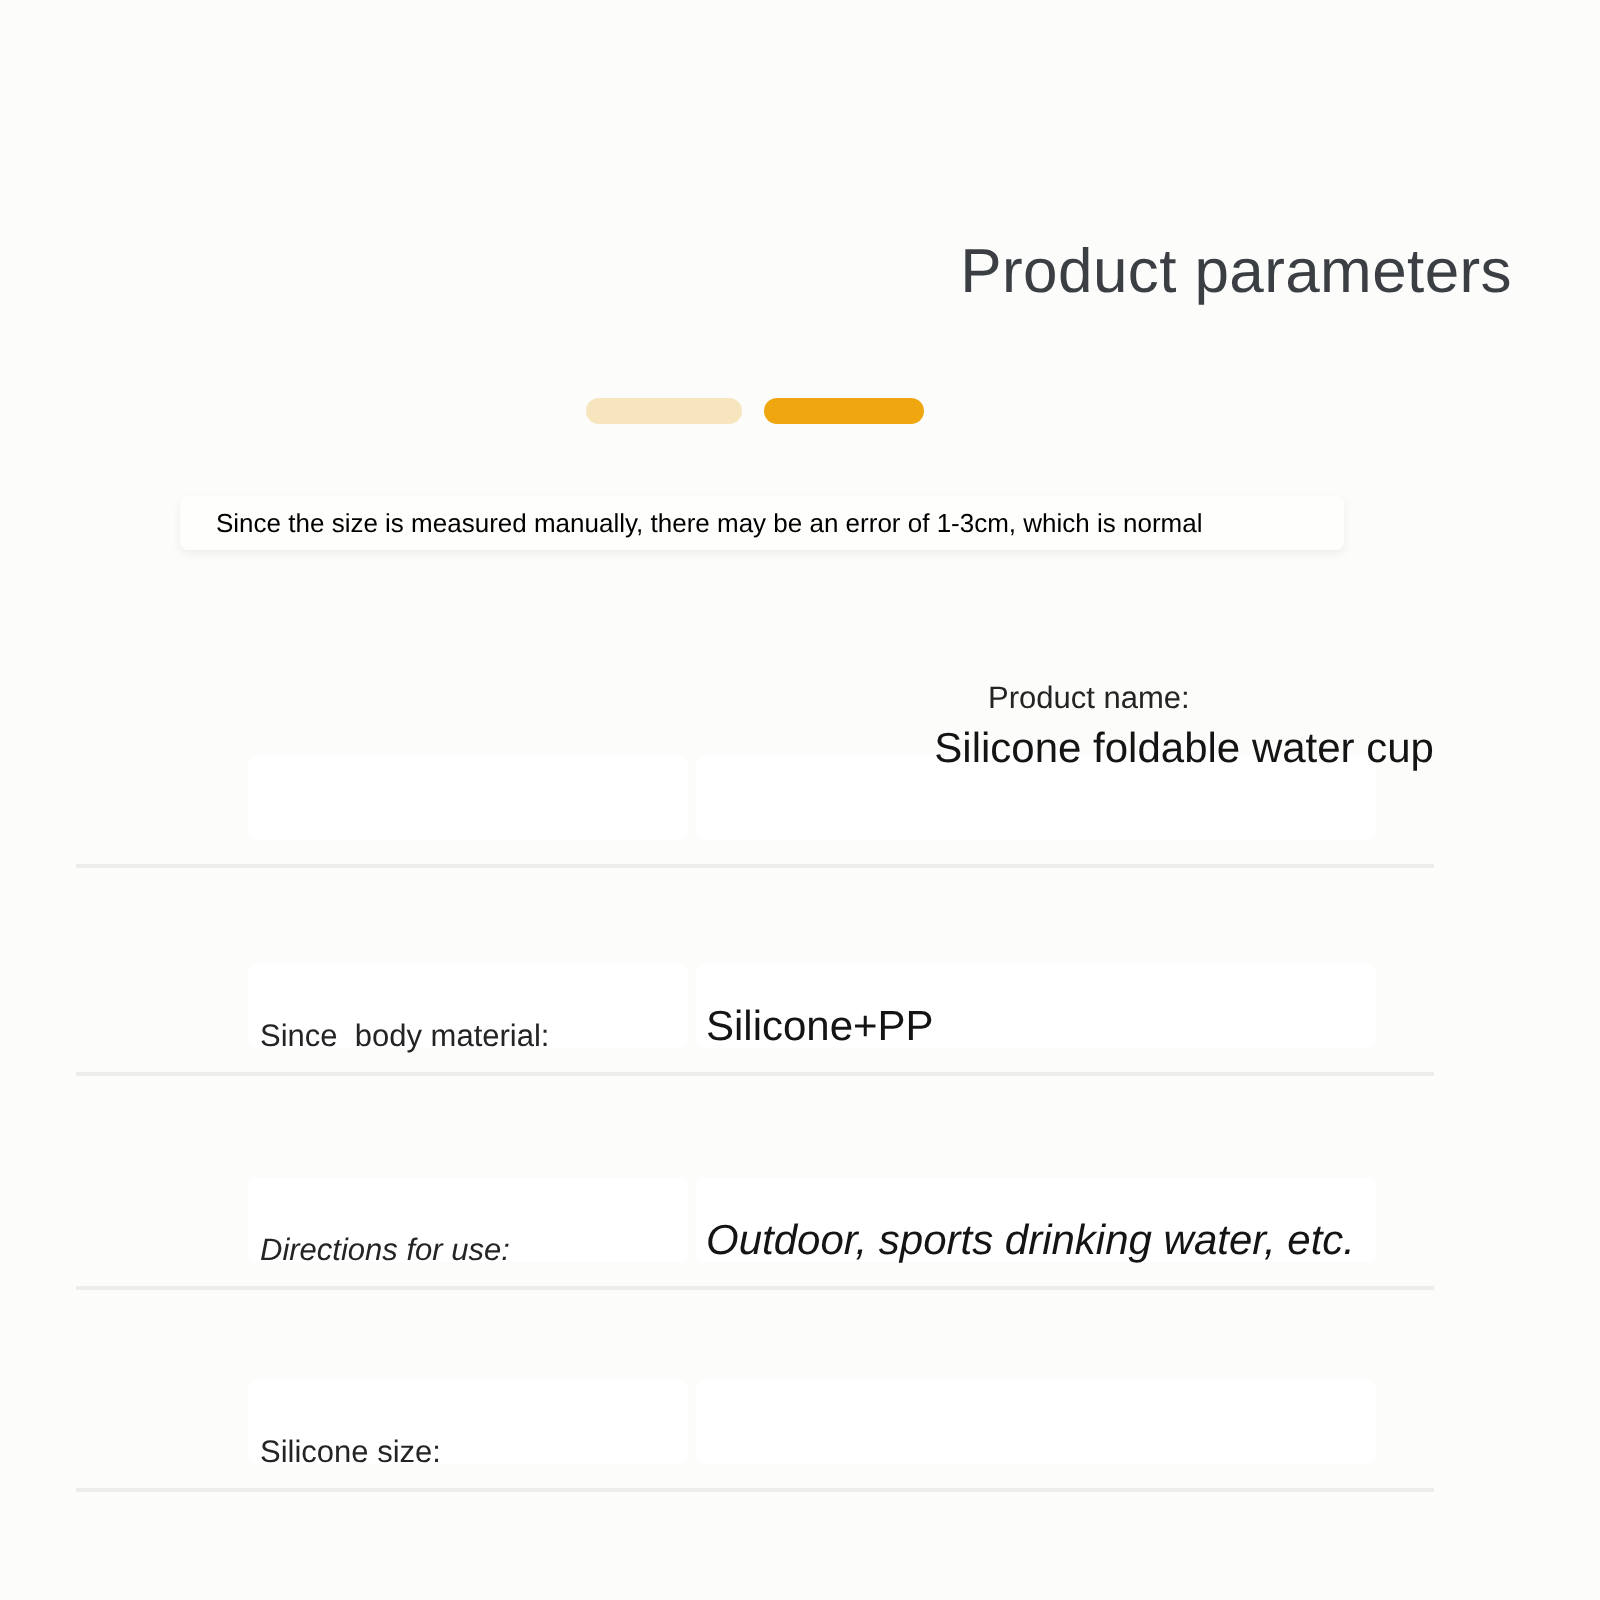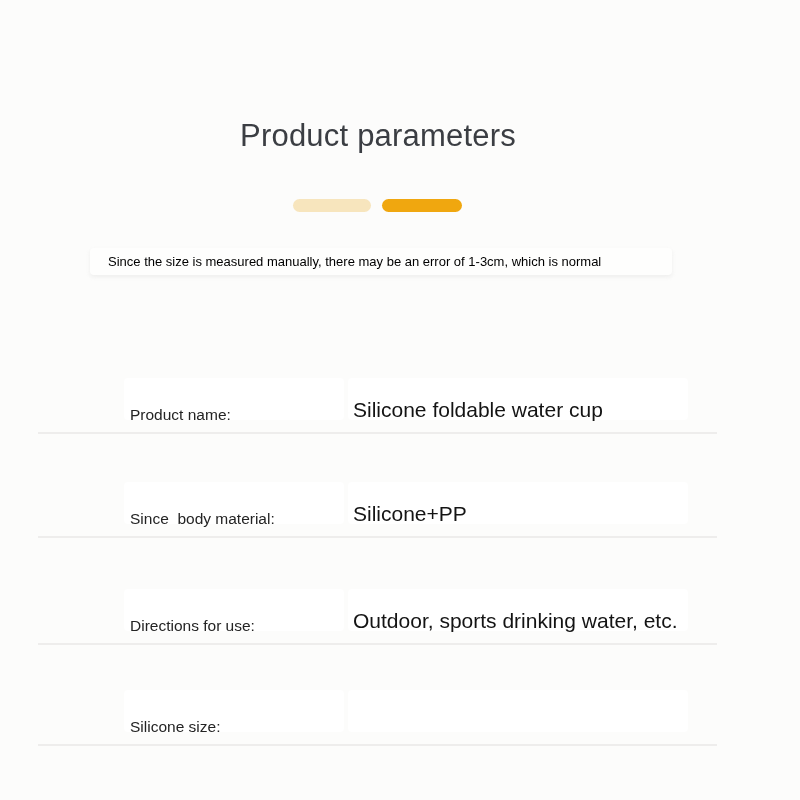--- a/index.html
+++ b/index.html
@@ -13,21 +13,21 @@
     height: 800px;
     background: #fcfcfb;
     font-family: "Liberation Sans", sans-serif;
     overflow: hidden;
   }
   .title {
     position: absolute;
     top: 118px;
     left: 0;
     width: 756px;
-    text-align: center;
+    text-align: right;
     font-size: 31px;
     font-weight: 500;
     color: #3b3e43;
     letter-spacing: 0.2px;
   }
   .pill {
     position: absolute;
     top: 199px;
     height: 13px;
     border-radius: 7px;
@@ -60,23 +60,23 @@
     width: 679px;
   }
   .spec-row {
     position: relative;
     display: flex;
     align-items: flex-end;
     box-sizing: border-box;
     border-bottom: 2px solid #eeedec;
     padding-bottom: 7px;
   }
-  .spec-row.r1 { height: 94px; }
+  .spec-row.r1 { height: 94px; flex-direction: column; }
   .spec-row.r2 { height: 104px; }
-  .spec-row.r3 { height: 107px; }
+  .spec-row.r3 { height: 107px; font-style: italic; }
   .spec-row.r4 { height: 101px; }
   
   .spec-row::before, .spec-row::after {
     content: "";
     position: absolute;
     bottom: 12px;
     height: 42px;
     background: rgba(255,255,255,0.9);
     border-radius: 4px;
     z-index: 0;

